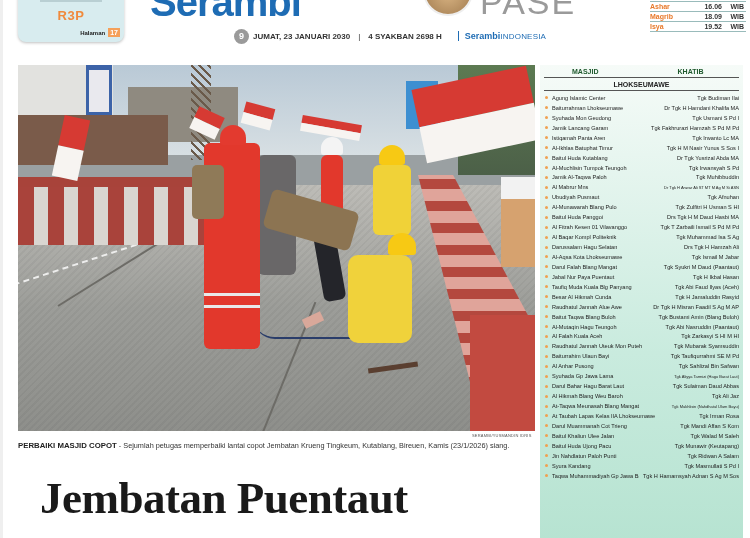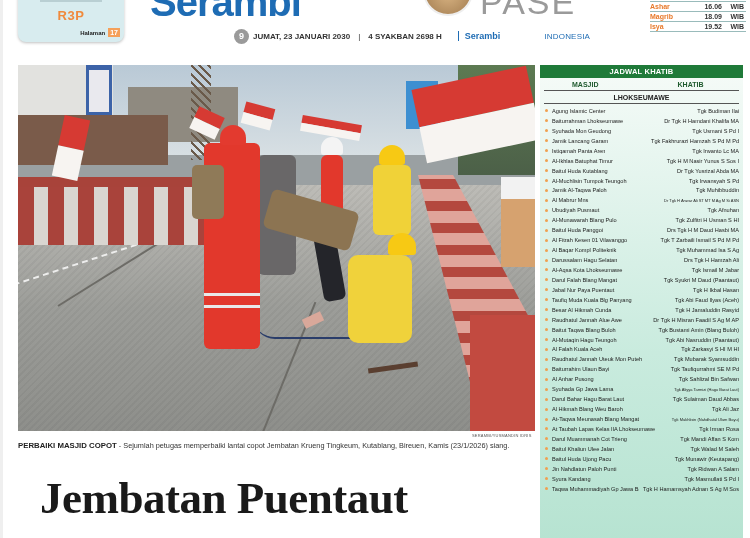--- a/index.html
+++ b/index.html
@@ -40,21 +40,21 @@
     position: absolute; left: 234px; top: 28px; height: 16px; display: flex; align-items: center;
     font-size: 8px; font-weight: bold; color: #333;
   }
   .page-no {
     width: 15px; height: 15px; border-radius: 50%; background: #9a9a9a; color: #fff;
     font-size: 9px; display: flex; align-items: center; justify-content: center; margin-right: 4px;
   }
   .dateline .sep { margin: 0 8px; font-weight: normal; }
   .dateline .brand-small-wrap { margin-left: 16px; padding-left: 6px; border-left: 1px solid #1e6cb4; display: flex; align-items: baseline; }
   .brand-small { color: #1e6cb4; font-weight: bold; font-size: 9px; }
-  .brand-small-sub { color: #1e6cb4; font-weight: normal; font-size: 8px; letter-spacing: 0.2px; padding-left: 44px; }
+  .brand-small-sub { color: #1e6cb4; font-weight: normal; font-size: 8px; letter-spacing: 0.2px; }
 
   
   .prayer { position: absolute; left: 650px; top: -8px; width: 96px; font-size: 7px; }
   .prayer-row {
     display: flex; height: 10px; align-items: center; border-bottom: 1px solid #9bb; 
   }
   .prayer-row .pname { width: 40px; color: #e8792a; font-weight: bold; }
   .prayer-row .ptime { width: 32px; text-align: right; color: #333; font-weight: bold; }
   .prayer-row .pzone { width: 22px; text-align: right; color: #333; font-weight: bold; }
 
@@ -267,21 +267,20 @@
 </div>
 
 <div class="credit">SERAMBI/YUSMANDIN IDRIS</div>
 <div class="caption">
   <span class="cap-title">PERBAIKI MASJID COPOT</span><span> - Sejumlah petugas memperbaiki lantai copot Jembatan Krueng Tingkeum, Kutablang, Bireuen, Kamis (23/1/2026) siang.</span>
 </div>
 
 <div class="headline">Jembatan Puentaut</div>
 
 <div class="khatib">
-  <div class="khatib-title">JADWAL KHATIB</div>
   <div class="khatib-cols">
     <span class="c-masjid">MASJID</span>
     <span class="c-khatib">KHATIB</span>
   </div>
   <div class="khatib-region">LHOKSEUMAWE</div>
   <ul class="khatib-list" id="khatib-list">
       <li class="khatib-row">
         <span class="bullet"></span>
         <span class="m">Agung Islamic Center</span>
         <span class="k">Tgk Budiman Ilai</span>

